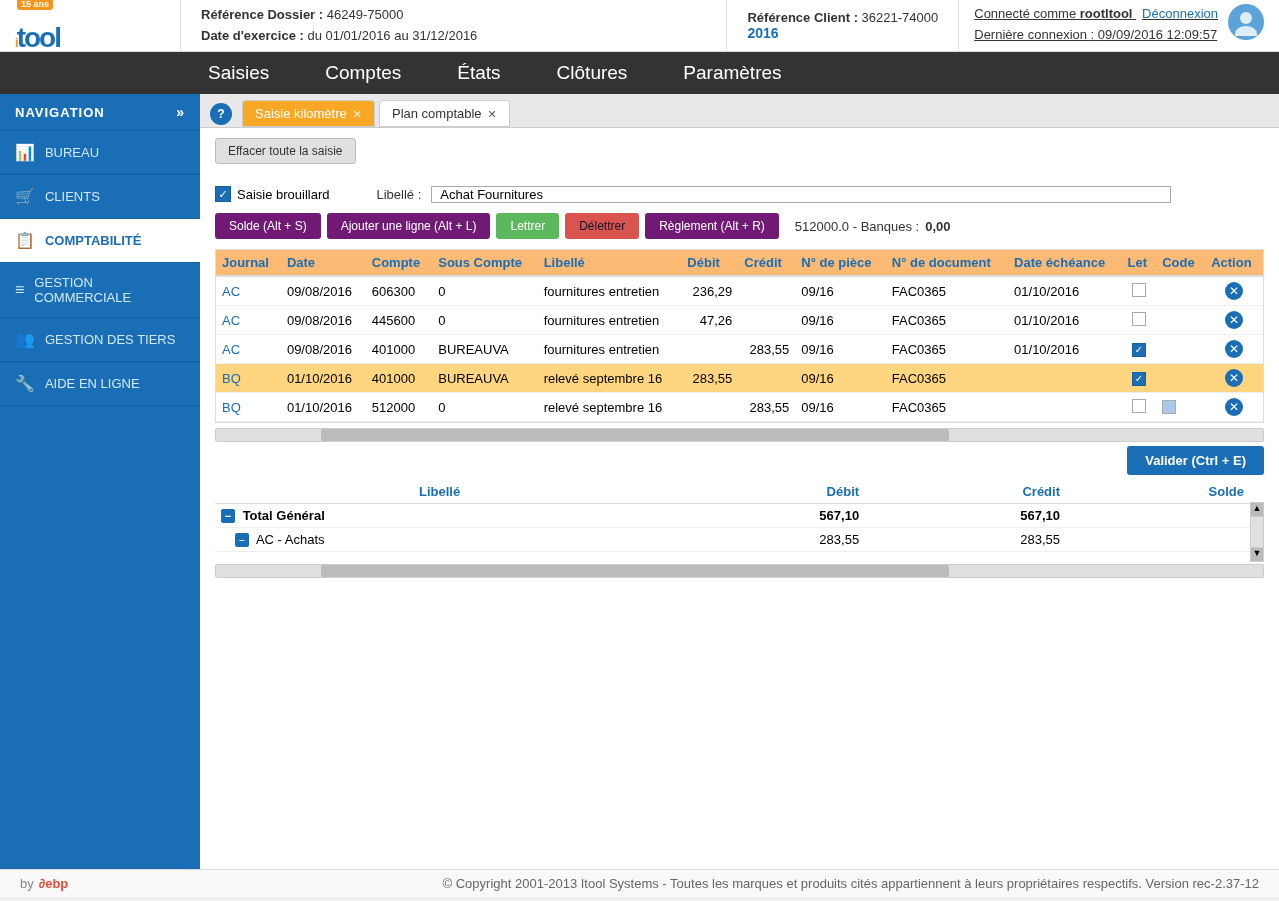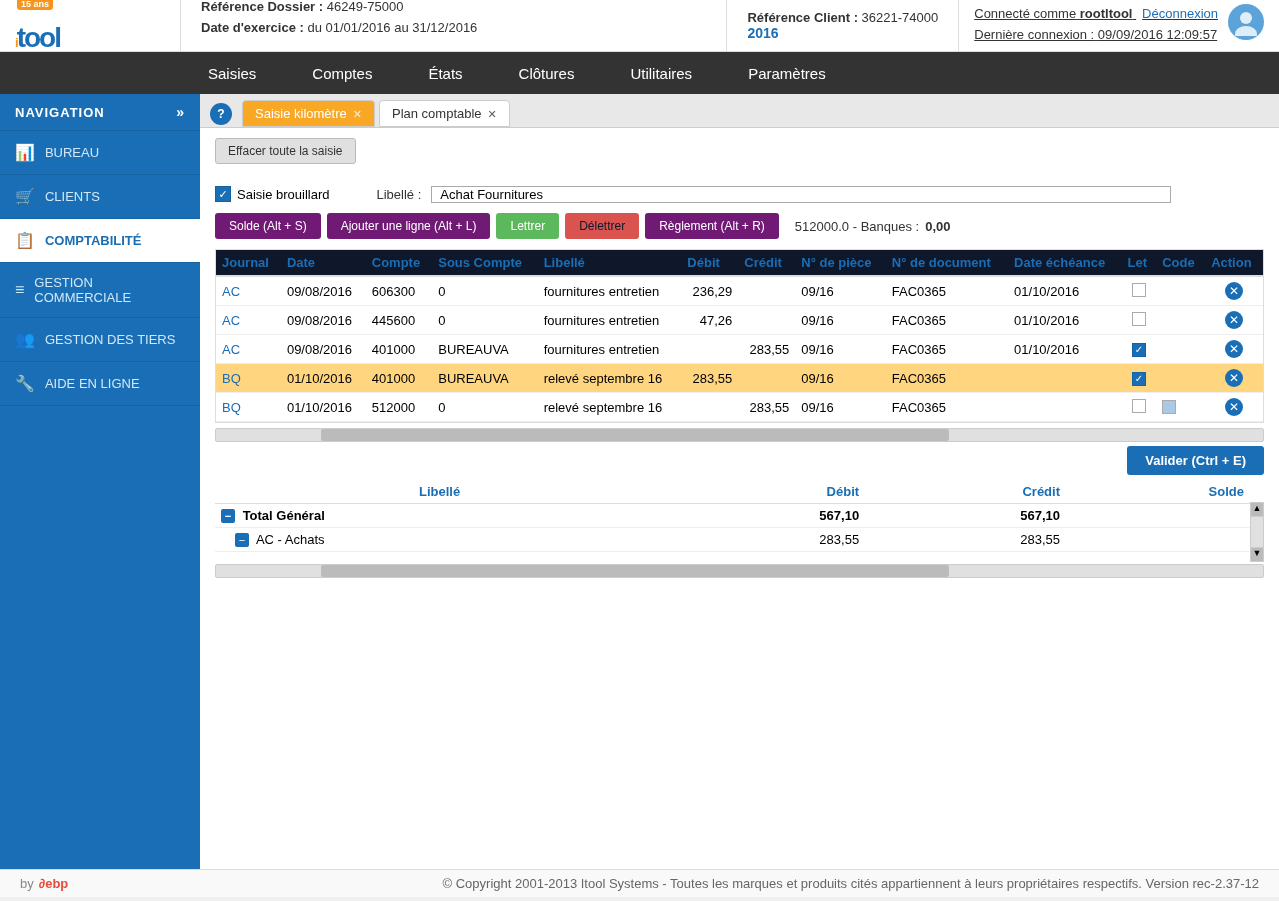--- a/index.html
+++ b/index.html
@@ -31,22 +31,22 @@
       font-size: 9px;
       font-weight: bold;
       padding: 1px 4px;
       border-radius: 3px;
       margin-bottom: 12px;
       margin-left: 2px;
     }
     .header-dossier {
       flex: 1;
       display: flex;
-      align-items: flex-end;
-      padding: 12px 20px;
+      align-items: center;
+      padding: 3px 20px;
       font-size: 12px;
       color: #333;
       border-left: 1px solid #ddd;
       border-right: 1px solid #ddd;
     }
     .header-dossier-col { margin-right: 20px; line-height: 1.6; }
     .header-dossier-col strong { font-weight: bold; }
     .header-client {
       display: flex;
       align-items: center;
@@ -84,21 +84,21 @@
       align-items: stretch;
       height: 42px;
       padding-left: 180px;
     }
     .navbar-item {
       color: #fff;
       padding: 10px 28px;
       display: flex;
       align-items: center;
       cursor: pointer;
-      font-size: 15px;
+      font-size: 19px;
       white-space: nowrap;
     }
 
     
     .main-layout {
       display: flex;
       min-height: calc(100vh - 94px - 32px);
     }
 
     
@@ -293,21 +293,21 @@
       color: #333;
     }
 
     
     .data-table {
       width: 100%;
       border-collapse: collapse;
       font-size: 12px;
     }
     .data-table th {
-      background: #0f172a;
+      background: #fdba74;
       border-bottom: 2px solid #ddd;
       padding: 5px 6px;
       text-align: left;
       color: #1a6eb5;
       font-weight: bold;
       white-space: nowrap;
     }
     .data-table td {
       padding: 5px 6px;
       border-bottom: 1px solid #eee;
@@ -501,21 +501,20 @@
       </svg>
     </div>
   </div>
 </div>
 
 <div class="navbar">
   <div class="navbar-item">Saisies</div>
   <div class="navbar-item">Comptes</div>
   <div class="navbar-item">États</div>
   <div class="navbar-item">Clôtures</div>
-  <div class="navbar-item">Utilitaires</div>
   <div class="navbar-item">Paramètres</div>
 </div>
 
 <div class="main-layout">
 
   <div class="sidebar">
     <div class="sidebar-header">
       <span>NAVIGATION</span>
       <span class="sidebar-header-chevron">»</span>
     </div>

